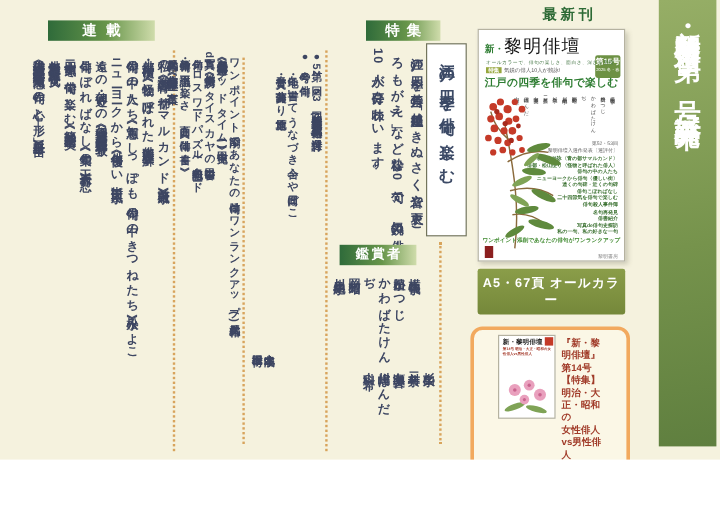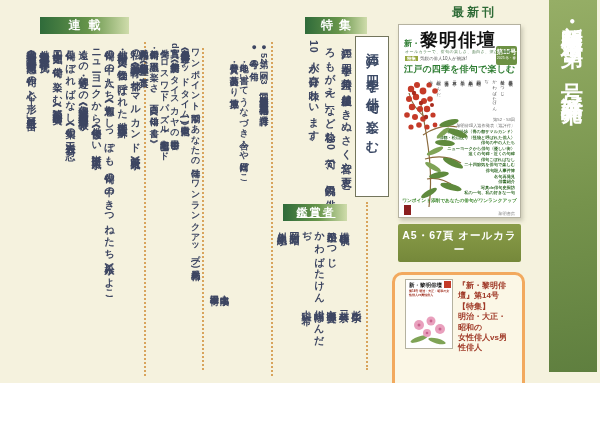--- a/index.html
+++ b/index.html
@@ -6,21 +6,21 @@
   .page{position:relative;width:600px;height:435px;background:#f5f2de;overflow:hidden;
         font-family:"Liberation Sans",sans-serif;color:#3d4662;}
   .vcol{writing-mode:vertical-rl;text-orientation:mixed;}
 
   
   .section-header{position:absolute;height:17px;box-sizing:border-box;color:#fff;
     background:linear-gradient(90deg,#2f6b3a 0%,#67954a 55%,#cfdcab 100%);
     font-size:12px;font-weight:700;text-align:center;line-height:17px;}
   #serial-header{left:40px;top:17px;width:89px;letter-spacing:8px;padding-left:8px;}
   #feature-header{left:305px;top:17px;width:62px;letter-spacing:6px;padding-left:6px;}
-  #reviewers-header{left:283px;top:204px;width:64px;letter-spacing:2px;padding-left:2px;font-size:11px;text-decoration:underline;}
+  #reviewers-header{left:283px;top:204px;width:64px;letter-spacing:2px;padding-left:2px;font-size:11px;}
 
   
   .serial-list{position:absolute;left:8px;top:42px;height:336px;width:134px;
     font-size:10px;font-weight:600;letter-spacing:1px;line-height:1.3;white-space:pre-line;}
 
   
   .middle-list{position:absolute;left:138px;top:42px;height:336px;width:130px;
     font-size:9px;font-weight:600;letter-spacing:.5px;line-height:1.1;}
   .middle-list>div{white-space:pre-line;}
   .haiku-col{padding-top:14px;}
@@ -55,21 +55,21 @@
   .banner .t{writing-mode:vertical-rl;color:#fff;font-family:"DejaVu Serif",serif;
     font-size:22px;font-weight:700;letter-spacing:2px;margin-top:8px;}
   .latest{position:absolute;left:452px;top:4px;font-size:12px;font-weight:700;
     color:#2d6a35;letter-spacing:3px;}
 
   
   .cover{position:absolute;left:398px;top:24px;width:123px;height:194px;background:#fff;
     border:1px solid #b5b2a0;box-shadow:2px 3px 4px rgba(80,80,60,.25);box-sizing:border-box;overflow:hidden;}
   .cv-title{position:absolute;top:3px;left:5px;font-family:"DejaVu Serif",serif;color:#111;}
   .cv-title .pre{color:#2e7d32;font-size:8px;font-weight:700;}
-  .cv-title .main{font-size:18px;font-weight:700;letter-spacing:1px;}
+  .cv-title .main{font-size:15px;font-weight:400;letter-spacing:1px;}
   .cv-badge{position:absolute;right:3px;top:21px;width:21px;height:19px;background:#6d9144;
     color:#fff;text-align:center;border-radius:2px;}
   .cv-badge .n{font-size:6.5px;font-weight:800;line-height:8px;padding-top:2px;}
   .cv-badge .s{font-size:3.5px;line-height:5px;}
   .cv-subtitle{position:absolute;top:24px;left:6px;font-size:4px;color:#4a7a4a;letter-spacing:.4px;}
   .cv-tagrow{position:absolute;top:31px;left:6px;font-size:4.5px;color:#555;display:flex;gap:2px;align-items:center;}
   .cv-tag{background:#97a73e;color:#fff;padding:0 2px;font-weight:700;}
   .cv-ftitle{position:absolute;top:38px;left:5px;font-size:9px;font-weight:900;color:#2e7d32;letter-spacing:.2px;}
   .cv-names{position:absolute;top:52px;right:6px;height:36px;width:84px;writing-mode:vertical-rl;
     font-size:4.2px;letter-spacing:.5px;line-height:1.9;white-space:pre-line;color:#444;}
@@ -86,21 +86,21 @@
   
   .price-box{position:absolute;left:398px;top:224px;width:123px;height:38px;
     background:linear-gradient(180deg,#8a9d49,#75883a);color:#fff;text-align:center;border-radius:2px;}
   .pb1{font-size:10.5px;font-weight:800;padding-top:5px;letter-spacing:1px;}
   .pb2{font-size:9.5px;font-weight:800;}
 
   
   .back-box{position:absolute;left:392px;top:272px;width:133px;height:127px;background:#fbf7e6;
     border:3px solid #f2a95e;border-radius:10px;box-sizing:border-box;}
   .bb-title{font-size:9.8px;font-weight:800;color:#8a3c22;text-align:center;margin-top:5px;letter-spacing:.3px;}
-  .bb-row{display:flex;margin-top:4px;padding:0 10px;gap:5px;}
+  .bb-row{display:flex;margin-top:4px;padding:0 20px;gap:5px;}
   .bb-thumb{width:46px;height:68px;background:#fff;border:1px solid #b5b2a0;position:relative;flex:none;overflow:hidden;}
   .tm-title{font-family:"DejaVu Serif",serif;font-size:5.5px;font-weight:900;color:#222;padding:2px 1px 0 3px;}
   .tm-badge{position:absolute;right:1px;top:1px;width:7px;height:7px;background:#c43a28;}
   .tm-line{font-size:3px;font-weight:700;color:#a03020;padding:1px 2px 0 3px;line-height:1.3;}
   .tm-flowers{position:absolute;left:1px;bottom:1px;}
   .bb-lines{font-size:8px;font-weight:800;color:#a03a28;line-height:1.3;white-space:pre-line;padding-top:2px;}
   .bb-price{font-size:9.5px;font-weight:800;color:#534025;text-align:right;padding-right:12px;margin-top:1px;}
 
   
   .footer{position:absolute;left:0;top:383px;width:600px;height:52px;background:#fff;}

